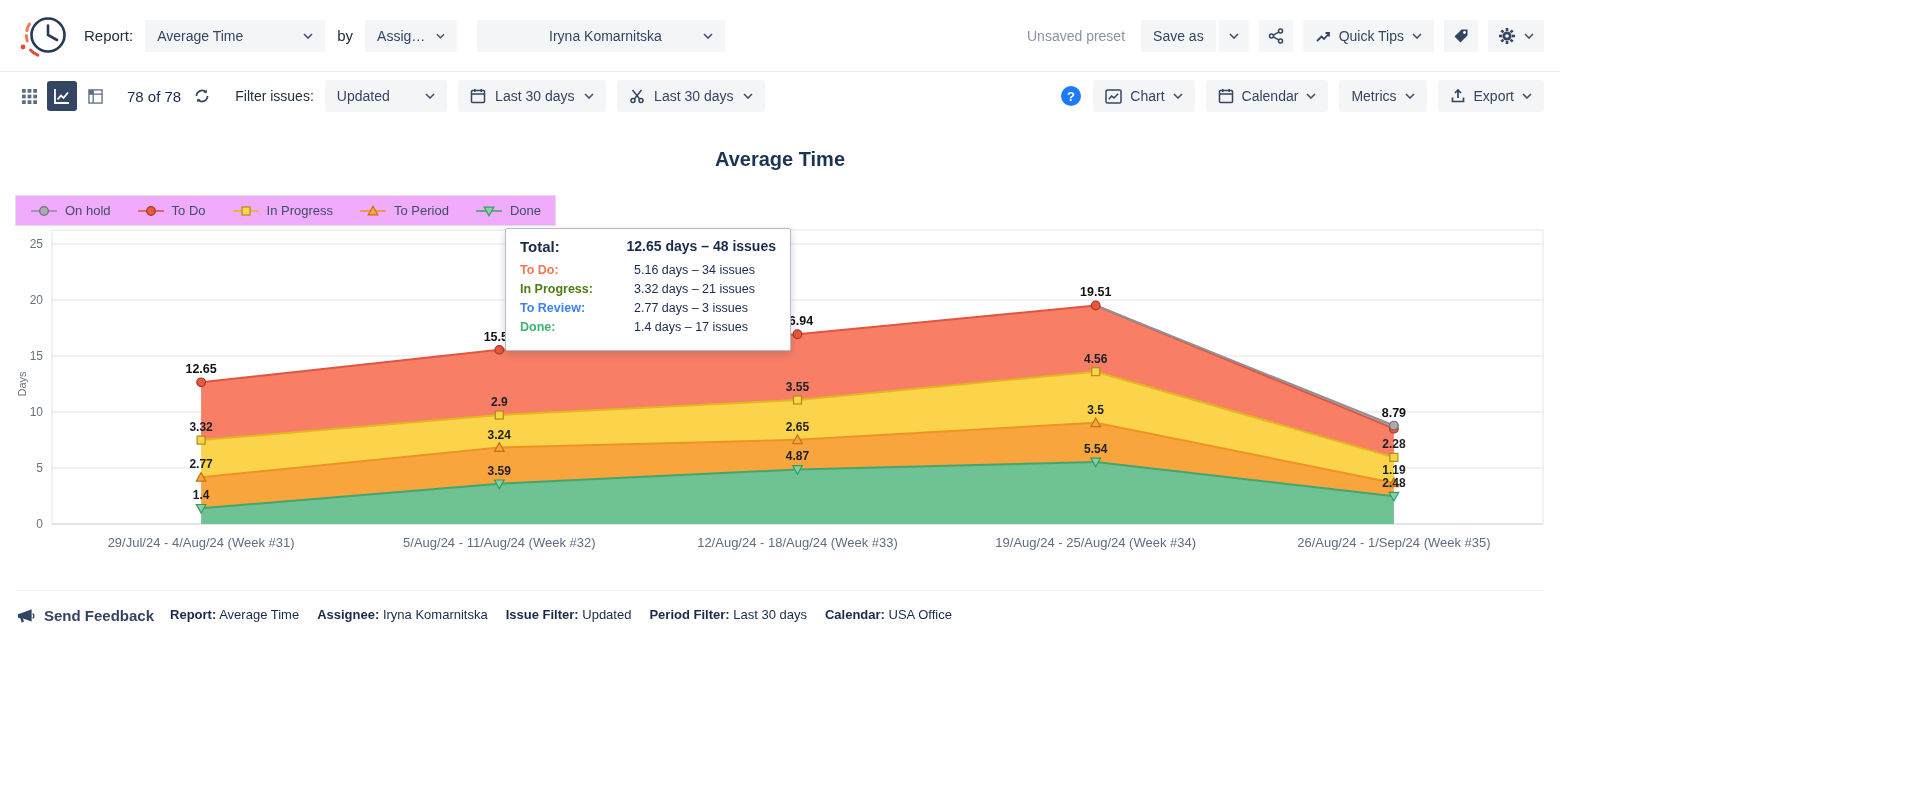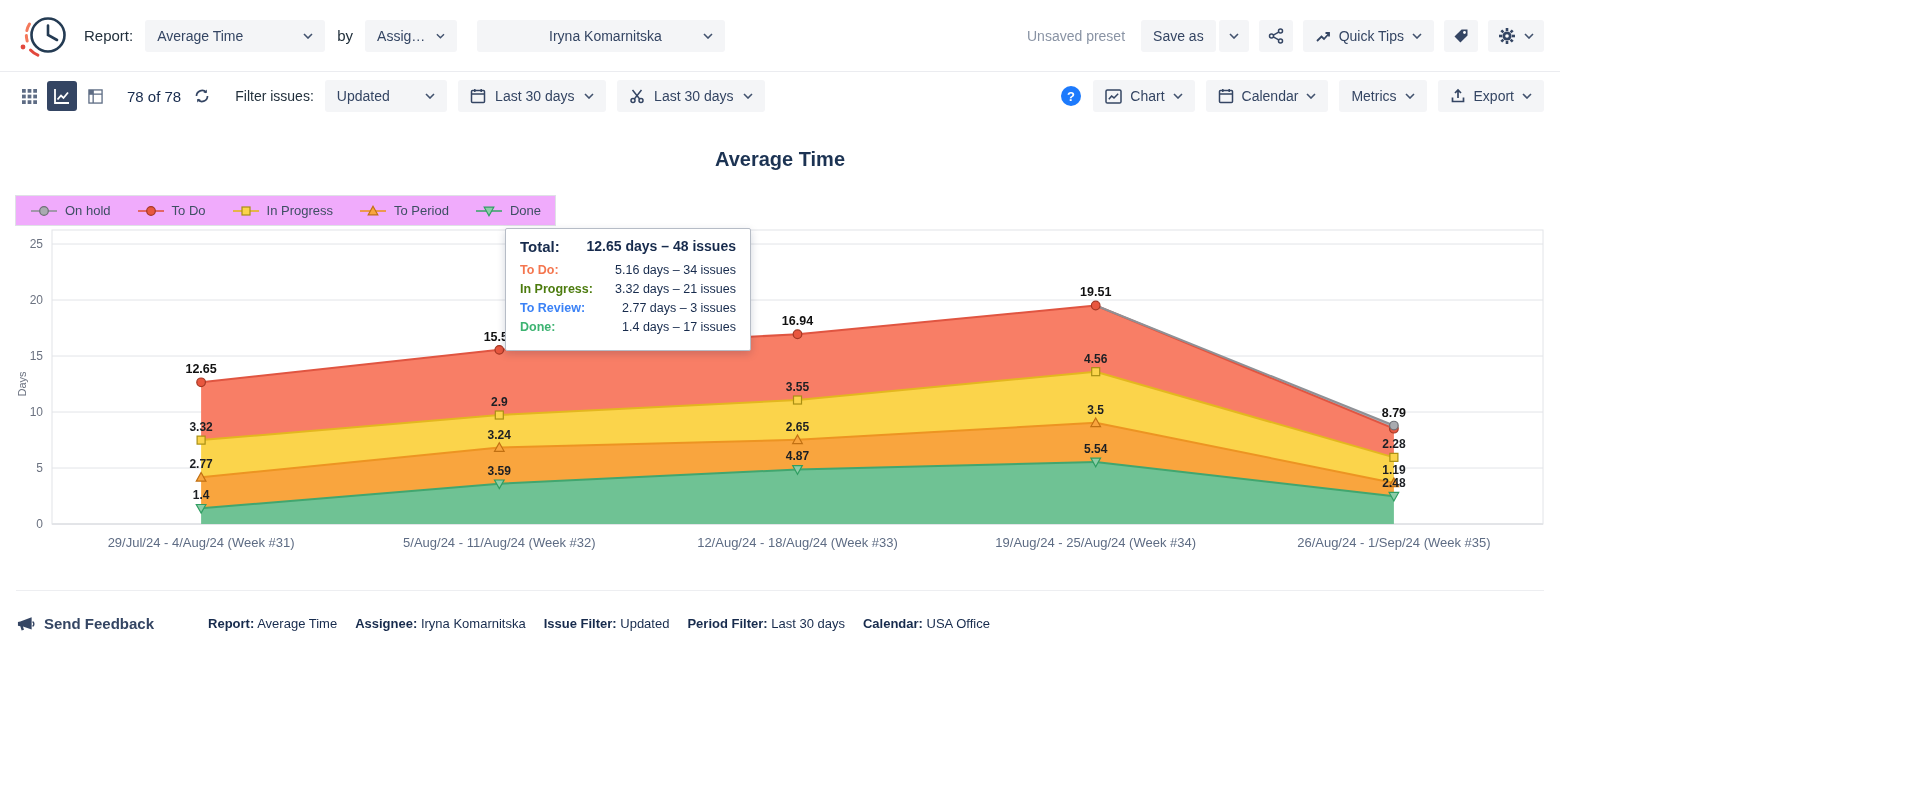--- a/index.html
+++ b/index.html
@@ -54,35 +54,35 @@
   .chart-area { position:relative; margin:0 15px; }
   .legend {
     display:inline-flex; align-items:center; gap:26px;
     border:1px solid #DFE1E6; padding:7px 14px; background:#f0abfc; margin-bottom:2px;
   }
   .legend-item { display:inline-flex; align-items:center; gap:7px; font-size:13px; color:#3E4F63; cursor:pointer; }
   #chart-svg { width:1530px; height:332px; display:block; }
   #chart-svg text { font-family:"Liberation Sans",sans-serif; }
 
   .tooltip {
-    position:absolute; left:490px; top:33px; width:246px; z-index:4;
+    position:absolute; left:490px; top:33px; width:286px; z-index:4;
     background:#fff; border:1px solid #B6BCC6; border-radius:2px;
     box-shadow:0 3px 8px rgba(9,30,66,.18); padding:9px 14px 11px;
   }
   .tt-head { display:flex; margin-bottom:8px; }
   .tt-head .tt-label { width:114px; font-weight:700; font-size:15px; color:#172B4D; }
   .tt-head .tt-value { font-weight:700; font-size:14px; color:#172B4D; white-space:nowrap; }
   .tt-row { display:flex; margin:5px 0; }
   .tt-row .tt-label { width:114px; font-size:12.5px; font-weight:700; }
   .tt-row .tt-value { font-size:12.5px; color:#172B4D; white-space:nowrap; }
 
   
   footer {
-    display:flex; align-items:center; margin:30px 16px 0;
-    padding:24px 0 20px; border-top:1px solid #EDEEF1; gap:54px;
+    display:flex; margin:30px 16px 0;
+    padding:16px 0 20px; border-top:1px solid #EDEEF1; gap:16px;
   }
   .feedback { display:flex; align-items:center; gap:9px; font-weight:700; font-size:15px; color:#344563; cursor:pointer; background:none; border:none; font-family:"Liberation Sans",sans-serif; }
   .summary { display:flex; gap:18px; font-size:13px; color:#172B4D; flex-wrap:nowrap; }
   .f-item { white-space:nowrap; }
   .f-label { font-weight:700; }
 </style>
 </head>
 <body>
 
 <div class="app">

